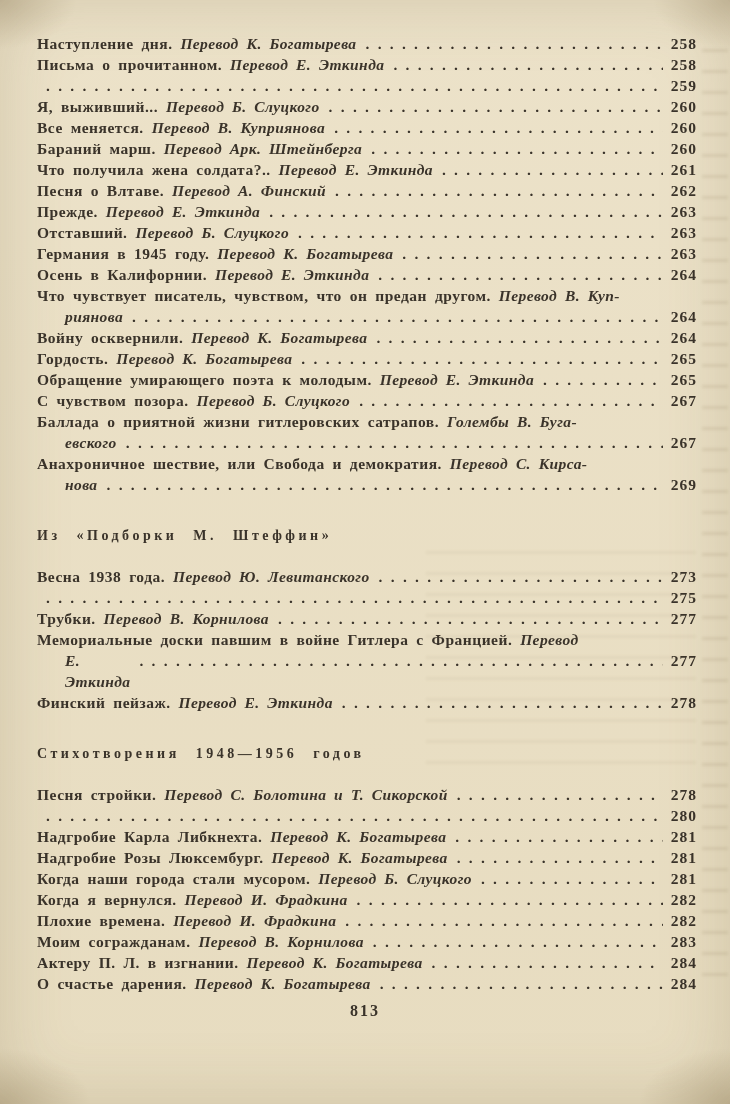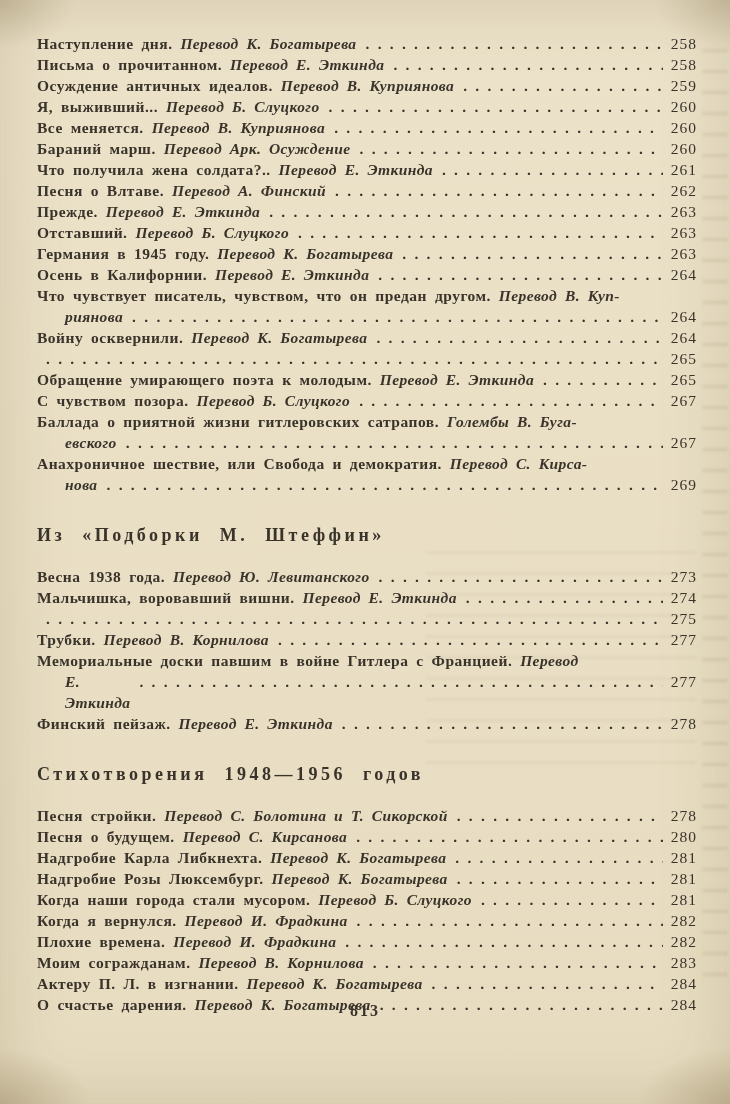--- a/index.html
+++ b/index.html
@@ -66,29 +66,29 @@
     white-space: nowrap;
     margin: 0 2px 0 9px;
     min-width: 0;
   }
   .dots::after {
     content: ". . . . . . . . . . . . . . . . . . . . . . . . . . . . . . . . . . . . . . . . . . . . . . . . . . . . . . . . . . . .";
     font-weight: bold;
     letter-spacing: 2.2px;
   }
   .pg {
-    font-weight: normal;
+    font-weight: bold;
     min-width: 32px;
     text-align: right;
     letter-spacing: 1px;
     flex: 0 0 auto;
   }
   .section-heading {
     font-weight: bold;
-    font-size: 18px;
+    font-size: 14px;
     letter-spacing: 3.5px;
     word-spacing: 9px;
     margin: 30px 0 20px 0;
     line-height: 21px;
     white-space: nowrap;
   }
   .folio {
     position: absolute;
     left: 0; right: 0;
     top: 1002px;
@@ -113,42 +113,41 @@
       </div>
       <div class="entry">
         <div class="line">
           <span class="etext"><span class="title">Письма о прочитанном. </span><span class="trans">Перевод Е. Эткинда</span></span>
           <span class="dots"></span>
           <span class="pg">258</span>
         </div>
       </div>
       <div class="entry">
         <div class="line">
-          <span class="etext"><span class="title">Осуждение античных идеалов. </span><span class="trans">Перевод В. Куприянова</span></span>
           <span class="dots"></span>
           <span class="pg">259</span>
         </div>
       </div>
       <div class="entry">
         <div class="line">
           <span class="etext"><span class="title">Я, выживший... </span><span class="trans">Перевод Б. Слуцкого</span></span>
           <span class="dots"></span>
           <span class="pg">260</span>
         </div>
       </div>
       <div class="entry">
         <div class="line">
           <span class="etext"><span class="title">Все меняется. </span><span class="trans">Перевод В. Куприянова</span></span>
           <span class="dots"></span>
           <span class="pg">260</span>
         </div>
       </div>
       <div class="entry">
         <div class="line">
-          <span class="etext"><span class="title">Бараний марш. </span><span class="trans">Перевод Арк. Осуждение</span></span>
+          <span class="etext"><span class="title">Бараний марш. </span><span class="trans">Перевод Арк. Штейнберга</span></span>
           <span class="dots"></span>
           <span class="pg">260</span>
         </div>
       </div>
       <div class="entry">
         <div class="line">
           <span class="etext"><span class="title">Что получила жена солдата?.. </span><span class="trans">Перевод Е. Эткинда</span></span>
           <span class="dots"></span>
           <span class="pg">261</span>
         </div>
@@ -200,20 +199,21 @@
       </div>
       <div class="entry">
         <div class="line">
           <span class="etext"><span class="title">Войну осквернили. </span><span class="trans">Перевод К. Богатырева</span></span>
           <span class="dots"></span>
           <span class="pg">264</span>
         </div>
       </div>
       <div class="entry">
         <div class="line">
+          <span class="etext"><span class="title">Гордость. </span><span class="trans">Перевод К. Богатырева</span></span>
           <span class="dots"></span>
           <span class="pg">265</span>
         </div>
       </div>
       <div class="entry">
         <div class="line">
           <span class="etext"><span class="title">Обращение умирающего поэта к молодым. </span><span class="trans">Перевод Е. Эткинда</span></span>
           <span class="dots"></span>
           <span class="pg">265</span>
         </div>
@@ -248,27 +248,20 @@
       <div class="section-heading">Из «Подборки М. Штеффин»</div>
       <div class="entry">
         <div class="line">
           <span class="etext"><span class="title">Весна 1938 года. </span><span class="trans">Перевод Ю. Левитанского</span></span>
           <span class="dots"></span>
           <span class="pg">273</span>
         </div>
       </div>
       <div class="entry">
         <div class="line">
-          <span class="etext"><span class="title">Мальчишка, воровавший вишни. </span><span class="trans">Перевод Е. Эткинда</span></span>
-          <span class="dots"></span>
-          <span class="pg">274</span>
-        </div>
-      </div>
-      <div class="entry">
-        <div class="line">
           <span class="dots"></span>
           <span class="pg">275</span>
         </div>
       </div>
       <div class="entry">
         <div class="line">
           <span class="etext"><span class="title">Трубки. </span><span class="trans">Перевод В. Корнилова</span></span>
           <span class="dots"></span>
           <span class="pg">277</span>
         </div>
@@ -293,21 +286,20 @@
       <div class="section-heading">Стихотворения 1948—1956 годов</div>
       <div class="entry">
         <div class="line">
           <span class="etext"><span class="title">Песня стройки. </span><span class="trans">Перевод С. Болотина и Т. Сикорской</span></span>
           <span class="dots"></span>
           <span class="pg">278</span>
         </div>
       </div>
       <div class="entry">
         <div class="line">
-          <span class="etext"><span class="title">Песня о будущем. </span><span class="trans">Перевод С. Кирсанова</span></span>
           <span class="dots"></span>
           <span class="pg">280</span>
         </div>
       </div>
       <div class="entry">
         <div class="line">
           <span class="etext"><span class="title">Надгробие Карла Либкнехта. </span><span class="trans">Перевод К. Богатырева</span></span>
           <span class="dots"></span>
           <span class="pg">281</span>
         </div>

